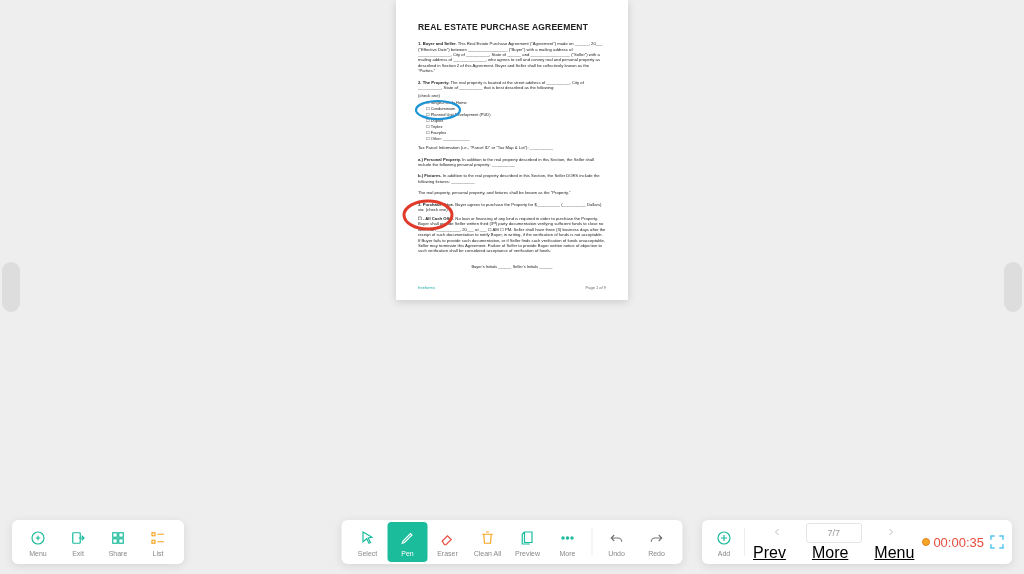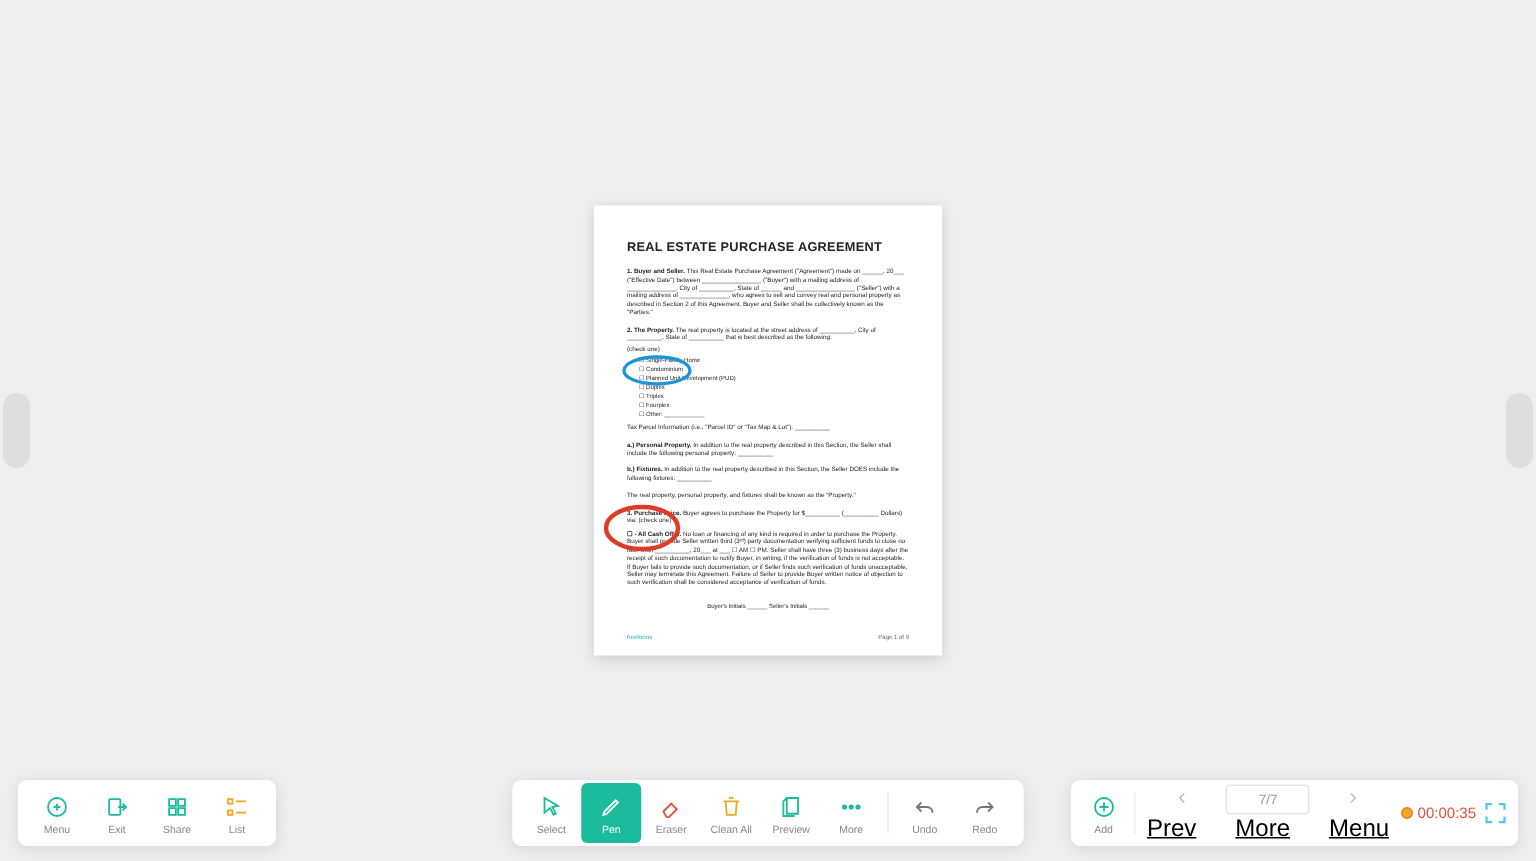--- a/index.html
+++ b/index.html
@@ -1,21 +1,21 @@
 <!DOCTYPE html>
 <html><head>
 <meta charset="utf-8">
 <style>
 * { margin: 0; padding: 0; box-sizing: border-box; font-family: Arial, Helvetica, sans-serif; }
 html, body { width: 1024px; height: 574px; overflow: hidden; }
 body { background: #eeeeee; position: relative; }
 
 .canvas-area {
   position: absolute; top: 0; left: 0; right: 0; bottom: 0;
-  display: flex; align-items: center; justify-content: center;
+  display: flex; justify-content: center;
 }
 
 .doc {
   width: 232px; height: 300px; background: #fff;
   box-shadow: 0 2px 8px rgba(0,0,0,0.15);
   padding: 18px 22px 12px 22px; position: relative;
   font-size: 4.2px; color: #222; line-height: 1.3;
 }
 .doc h1 { font-size: 8.5px; font-weight: bold; text-align: left; margin: 4px 0 8px 0; letter-spacing: 0.2px; }
 .doc .sec { margin-top: 6px; }
@@ -64,21 +64,21 @@
 
 .sep { width: 1px; height: 28px; background: #eee; margin: 0 4px; }
 
 .pager {
   display: flex; gap: 20px; margin: 0 4px;
 }
 .pager .chev { width: 18px; height: 18px; display: flex; align-items: center; justify-content: center; color: #bbb; cursor: pointer; }
 .pager .pbox { width: 56px; height: 20px; border: 1px solid #e4e4e4; border-radius: 3px; font-size: 9px; text-align: center; line-height: 18px; color: #999; }
 
 .rec {
-  display: flex; align-items: center; font-size: 10px; color: #e74c3c; margin-left: 4px;
+  display: flex; align-items: center; font-size: 13px; color: #e74c3c; margin-left: 4px;
 }
 .rec .dot { width: 8px; height: 8px; border-radius: 50%; background: #f5a623; border: 1px solid #e67e22; margin-right: 3px; }
 
 .fs { width: 18px; height: 18px; display: flex; align-items: center; justify-content: center; color: #54c6f0; cursor: pointer; margin-left: 4px; }
 
 .pgcol { display:flex; flex-direction:column; align-items:center; }
 </style>
 </head>
 <body>
 

